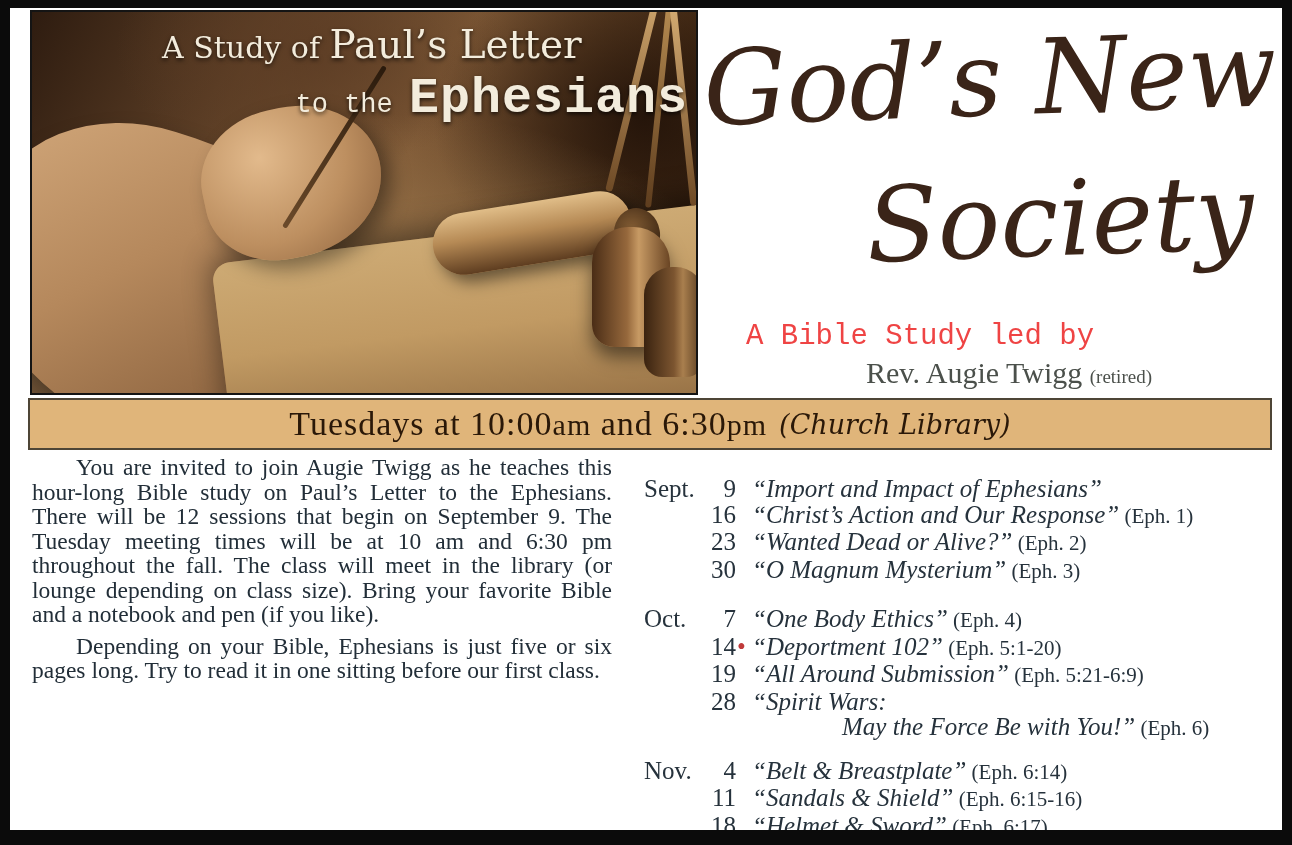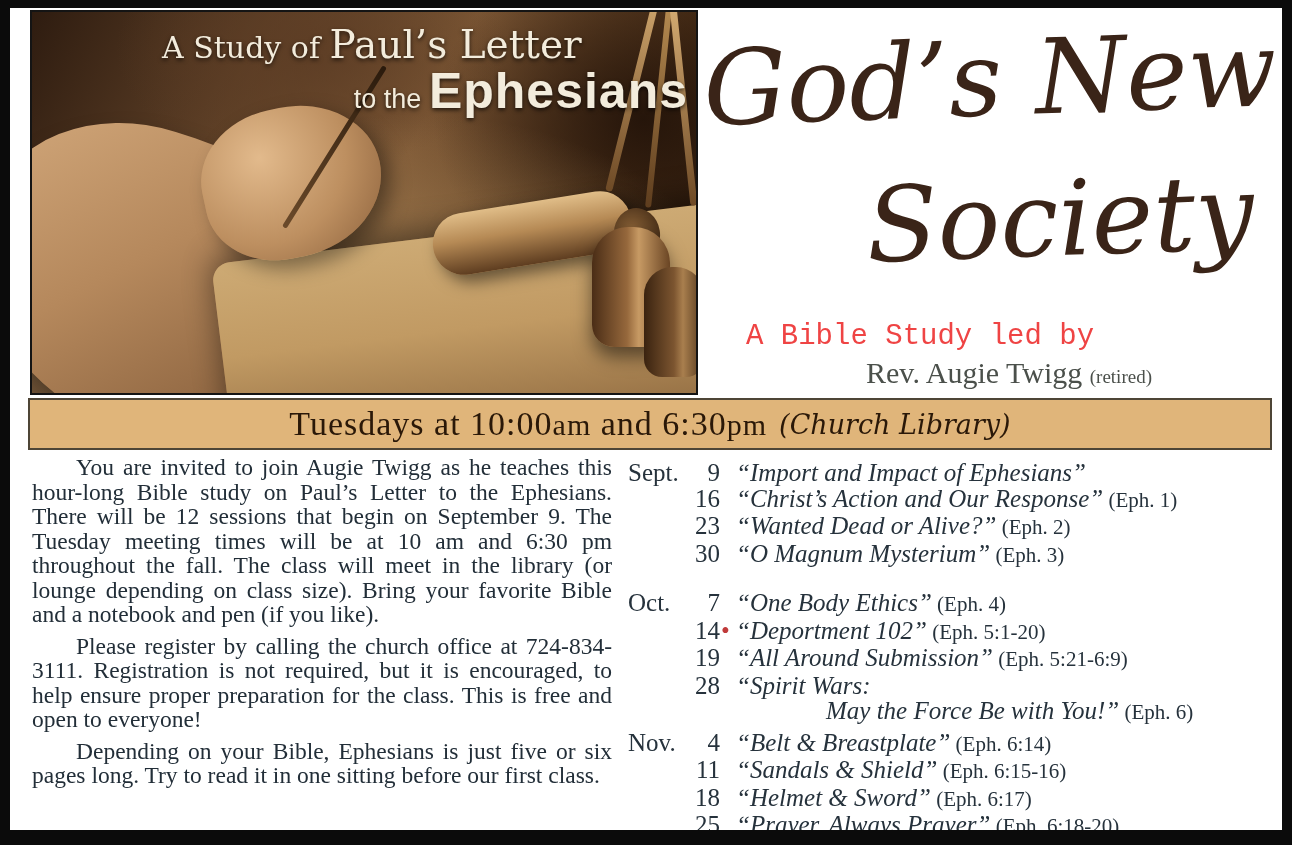--- a/index.html
+++ b/index.html
@@ -29,21 +29,21 @@
   .quill2{left:624px;top:-14px;width:6px;height:210px;transform:rotate(6deg);background:linear-gradient(180deg,#b88d52,#5e3d1e);border-radius:4px;}
   .quill3{left:648px;top:-6px;width:7px;height:200px;transform:rotate(-6deg);background:linear-gradient(180deg,#d4ab72,#6e4a26);border-radius:4px;}
   .arm{left:-60px;top:120px;width:360px;height:300px;border-radius:46% 54% 40% 60%;transform:rotate(18deg);
     background:linear-gradient(135deg,#d3a97c 0%,#b5885c 45%,#7c5534 100%);box-shadow:10px 14px 26px rgba(0,0,0,.45);}
   .fist{left:170px;top:95px;width:180px;height:150px;border-radius:48% 52% 55% 45%;transform:rotate(-12deg);
     background:radial-gradient(circle at 35% 30%, #e2ba8c 0%, #bd8f60 55%, #8a5f3a 100%);box-shadow:8px 10px 20px rgba(0,0,0,.4);}
   .pen{left:300px;top:40px;width:5px;height:190px;transform:rotate(32deg);background:linear-gradient(180deg,#2a1a0c,#6b4a2a);border-radius:3px;}
   .ov1{position:absolute;left:130px;top:10px;width:470px;text-align:left;color:#f3ecdc;
     font-family:"DejaVu Serif",serif;text-shadow:0 2px 4px rgba(0,0,0,.7);white-space:nowrap;}
   .ov1 .sm{font-size:30px;} .ov1 .lg{font-size:39px;}
-  .ov2{position:absolute;right:8px;top:50px;color:#f3ecdc;font-family:Liberation Sans, sans-serif;
+  .ov2{position:absolute;right:8px;top:58px;color:#f3ecdc;font-family:Liberation Mono, monospace;
     text-shadow:0 2px 4px rgba(0,0,0,.7);white-space:nowrap;}
   .ov2 .sm{font-size:27px;} .ov2 .lg{font-size:50px;font-weight:bold;letter-spacing:1px;}
 
   
   .titleblock{position:absolute;left:688px;top:0;width:584px;height:388px;}
   .tl1{position:absolute;left:0;top:6px;width:100%;text-align:center;
     font-family:"DejaVu Serif",serif;font-style:italic;font-size:104px;line-height:1.25;color:#3a2418;transform:rotate(-2deg);white-space:nowrap;}
   .tl2{position:absolute;left:70px;top:146px;width:100%;text-align:center;
     font-family:"DejaVu Serif",serif;font-style:italic;font-size:104px;line-height:1.25;color:#3a2418;transform:rotate(-2deg);white-space:nowrap;}
   .sub1{position:absolute;left:48px;top:312px;font-family:Liberation Mono, monospace;font-size:29px;color:#ef4444;white-space:nowrap;}
@@ -57,21 +57,21 @@
   .banner .ampm{font-size:30px;}
   .banner .loc{font-family:"DejaVu Serif",serif;font-style:italic;font-size:27px;color:#2a1808;margin-left:12px;}
 
   
   .bodycol{position:absolute;left:22px;top:447px;width:580px;}
   .bodycol p{margin:0 0 7px 0;font-family:"Liberation Serif",serif;font-size:23.5px;line-height:24.5px;
     color:#222e38;text-align:justify;text-indent:44px;}
 
   
   .schedule{position:absolute;left:618px;top:452px;width:660px;font-family:"Liberation Serif",serif;color:#26323c;}
-  .sched-group{margin:0;}
+  .sched-group{margin:16px;}
   .sched-group + .sched-group{margin-top:22px;}
   .sched-group:last-child{margin-top:4px;}
   .sched-row{display:flex;align-items:baseline;line-height:25.5px;}
   .sched-month{width:62px;font-size:25px;flex:none;}
   .sched-day{width:30px;text-align:right;font-size:25px;flex:none;position:relative;}
   .sched-marker{color:#c03a3a;font-size:25px;position:absolute;margin-left:1px;}
   .sched-title{margin-left:16px;font-size:25px;text-align:right;}
   .sched-title em{font-style:italic;}
   .sched-ref{font-size:21px;font-style:normal;}
   .cont-title{margin-left:106px;}
@@ -105,21 +105,20 @@
       <div class="sub2"><span>Rev. Augie Twigg </span><span class="ret">(retired)</span></div>
     </div>
 
     <div class="banner">
       <span class="main"><span>Tuesdays at 10:00</span><span class="ampm">am</span><span> and 6:30</span><span class="ampm">pm</span></span>
       <span class="loc">(Church Library)</span>
     </div>
 
     <div class="bodycol">
       <p>You are invited to join Augie Twigg as he teaches this hour-long Bible study on Paul’s Letter to the Ephesians. There will be 12 sessions that begin on September 9.  The Tuesday meeting times will be at 10 am and 6:30 pm throughout the fall.  The class will meet in the library (or lounge depending on class size).  Bring your favorite Bible and a notebook and pen (if you like).</p>
-      <p>Please register by calling the church office at 724-834-3111.  Registration is not required, but it is encouraged, to help ensure proper preparation for the class.  This is free and open to everyone!</p>
       <p>Depending on your Bible, Ephesians is just five or six pages long.  Try to read it in one sitting before our first class.</p>
     </div>
 
     <div class="schedule">
         <div class="sched-group">
           <div class="sched-row">
             <span class="sched-month">Sept.</span>
             <span class="sched-day">9</span>
             <span class="sched-title"><em>“Import and Impact of Ephesians”</em></span>
           </div>

